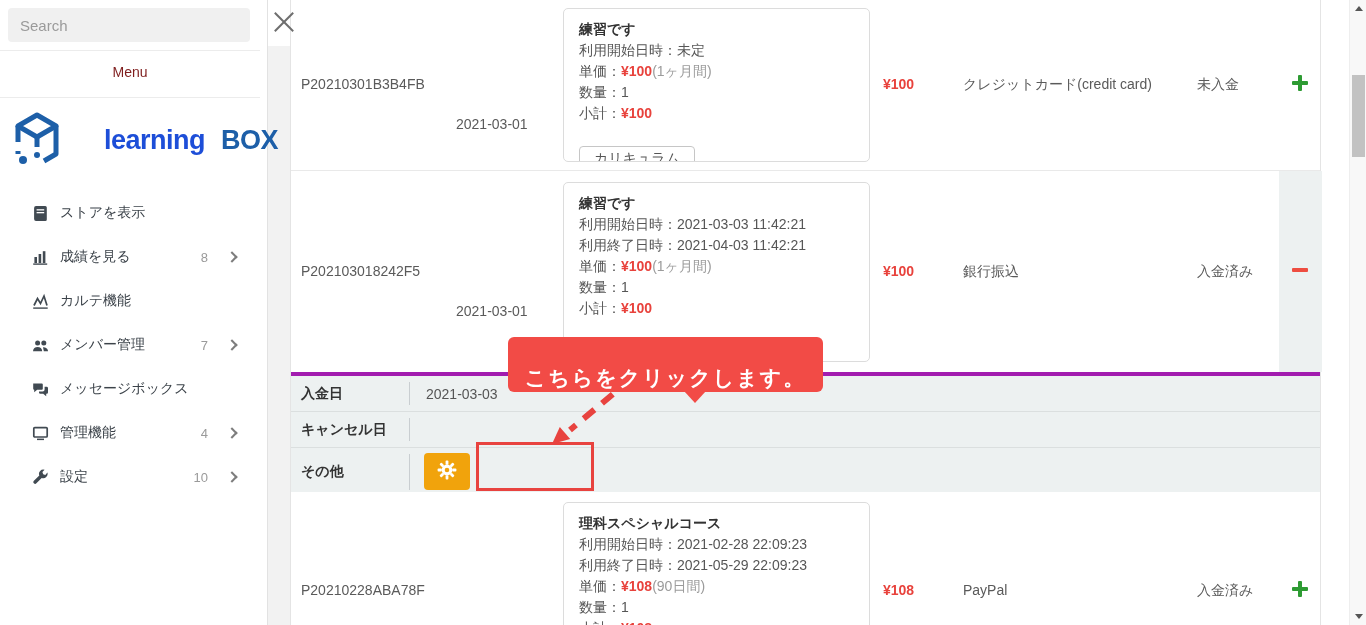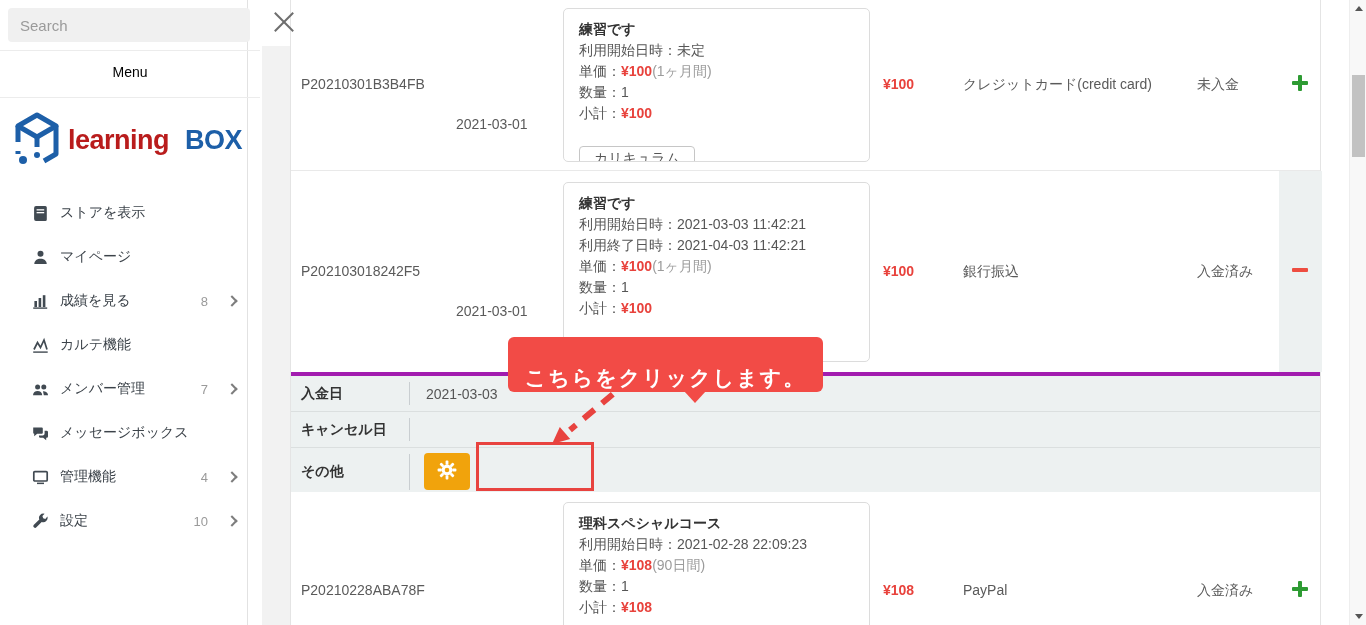--- a/index.html
+++ b/index.html
@@ -1,35 +1,35 @@
 <!DOCTYPE html>
 <html><head>
 <meta charset="utf-8">
 <style>
   * { margin:0; padding:0; box-sizing:border-box; }
   html,body { width:1366px; height:625px; overflow:hidden; background:#fff;
     font-family:"Liberation Sans","DejaVu Sans",sans-serif; }
   .app { position:relative; width:1366px; height:625px; overflow:hidden; background:#fff; }
 
   
-  .sidebar { position:absolute; left:0; top:0; width:248px; height:625px; background:#fff;
+  .sidebar { position:absolute; left:0; top:0; width:268px; height:625px; background:#fff;
     border-right:1px solid #e2e2e2; z-index:10; }
   .search-wrap { position:absolute; left:8px; top:8px; width:242px; height:34px; }
   .search-wrap input { width:100%; height:100%; border:none; background:#f0f0f0; border-radius:4px;
     padding:0 12px; font-size:15px; color:#555; outline:none;
     font-family:"Liberation Sans","DejaVu Sans",sans-serif; }
   .search-wrap input::placeholder { color:#9a9a9a; }
   .sb-div1 { position:absolute; left:0; top:50px; width:260px; height:1px; background:#ececec; }
   .menu-label { position:absolute; left:0; top:64px; width:260px; text-align:center;
-    font-size:14px; color:#000000; }
+    font-size:14px; color:#7f1d1d; }
   .sb-div2 { position:absolute; left:0; top:97px; width:260px; height:1px; background:#ececec; }
   .logo { position:absolute; left:14px; top:108px; height:64px; display:flex; align-items:center; cursor:pointer; }
   .logo svg { display:block; }
   .lg-text { margin-left:8px; font-size:27px; font-weight:bold; letter-spacing:-0.5px; }
-  .lg1 { color:#b91c1c; }
+  .lg1 { color:#1d4ed8;margin-left:36px; }
   .lg2 { color:#1d5fa8; margin-left:16px; }
   .nav { position:absolute; left:0; top:191px; width:260px; }
   .nav-item { position:relative; height:44px; display:flex; align-items:center; padding-left:32px;
     cursor:pointer; color:#3c434a; font-size:14px; }
   .nicon { width:17px; height:17px; margin-right:11px; flex:0 0 auto; display:flex; align-items:center; }
   .nlabel { flex:0 0 auto; }
   .nbadge { position:absolute; right:52px; color:#9a9a9a; font-size:13px; }
   .nchev { position:absolute; right:24px; width:8px; height:8px; border-top:2px solid #7d7d7d;
     border-right:2px solid #7d7d7d; transform:rotate(45deg); }
 
@@ -144,29 +144,20 @@
     <nav class="nav">
       <div class="nav-item">
         <span class="nicon">
           <svg width="17" height="17" viewBox="0 0 17 17">
               <path fill="#414a52" d="M4 1h9.3a1.5 1.5 0 011.5 1.5v12a1.5 1.5 0 01-1.5 1.5H4a1.9 1.9 0 01-1.9-1.9V2.9A1.9 1.9 0 014 1z"></path>
               <rect x="4.6" y="4.2" width="7.6" height="1.3" fill="#fff"></rect>
               <rect x="4.6" y="7" width="7.6" height="1.3" fill="#fff"></rect>
             </svg>
         </span>
         <span class="nlabel">ストアを表示</span>
-      </div>
-      <div class="nav-item">
-        <span class="nicon">
-          <svg width="17" height="17" viewBox="0 0 17 17">
-              <circle cx="8.5" cy="4.8" r="3" fill="#414a52"></circle>
-              <path fill="#414a52" d="M2.3 15c0-3.4 2.8-5.3 6.2-5.3s6.2 1.9 6.2 5.3z"></path>
-            </svg>
-        </span>
-        <span class="nlabel">マイページ</span>
       </div>
       <div class="nav-item">
         <span class="nicon">
           <svg width="17" height="17" viewBox="0 0 17 17">
               <g fill="#414a52">
                 <rect x="2.4" y="8" width="2.6" height="6"></rect>
                 <rect x="6.6" y="5" width="2.6" height="9"></rect>
                 <rect x="10.8" y="2.2" width="2.6" height="11.8"></rect>
                 <rect x="1.2" y="14.4" width="14" height="1.4"></rect>
               </g>
@@ -313,20 +304,21 @@
         </button>
       </div>
     </div>
 
     <div class="orow row3">
       <span class="cell c-id" style="top:90px">P20210228ABA78F</span>
       <span class="cell c-date" style="top:90px">2021-02-28</span>
       <div class="pbox pb3">
         <div class="ptitle">理科スペシャルコース</div>
         <div class="pline">利用開始日時：2021-02-28 22:09:23</div>
+        <div class="pline">利用終了日時：2021-05-29 22:09:23</div>
         <div class="pline"><span>単価：</span><span class="pred">¥108</span><span class="pgray">(90日間)</span></div>
         <div class="pline">数量：1</div>
         <div class="pline"><span>小計：</span><span class="pred">¥108</span></div>
       </div>
       <span class="cell c-price" style="top:90px">¥108</span>
       <span class="cell c-pay" style="top:90px">PayPal</span>
       <span class="cell c-status" style="top:90px">入金済み</span>
       <span class="cell c-act" style="top:88px">
           <span class="plus"></span>
         </span>

